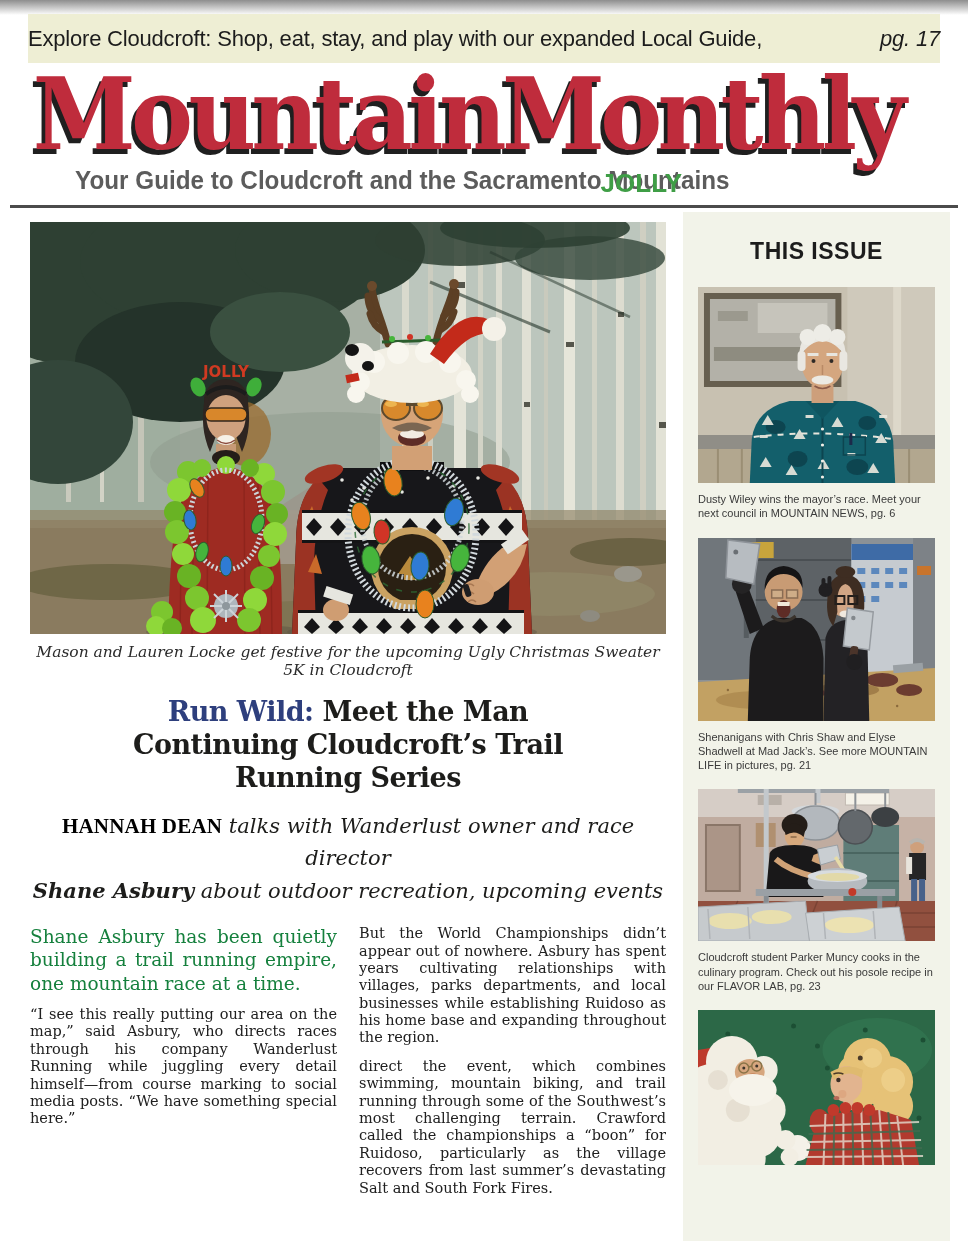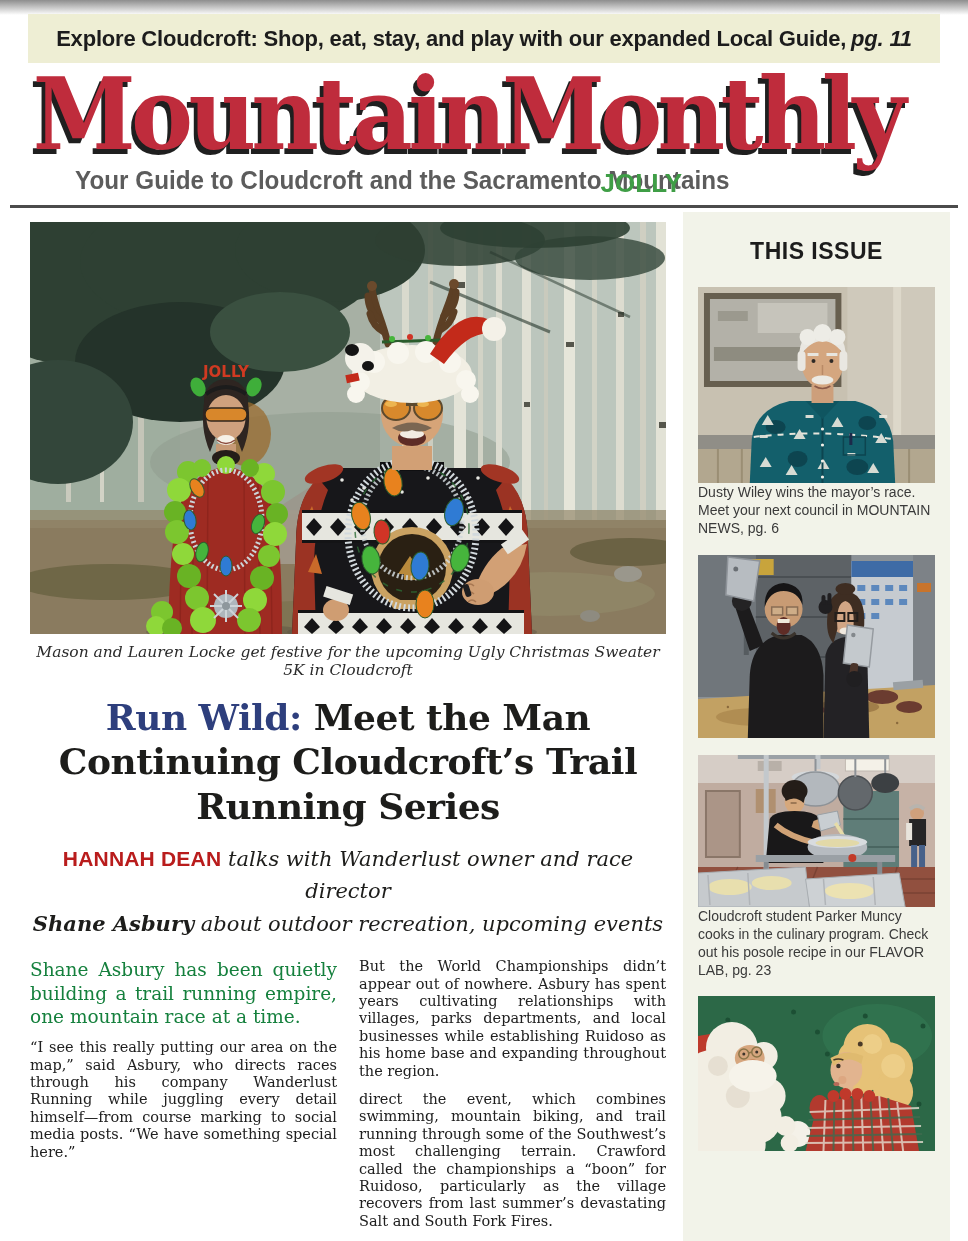--- a/index.html
+++ b/index.html
@@ -4,69 +4,69 @@
 <style>
   html,body{margin:0;padding:0;}
   body{
     width:968px;height:1241px;position:relative;background:#ffffff;
     font-family:"Liberation Sans",sans-serif;overflow:hidden;color:#1d1d1b;
   }
   .top-shade{position:absolute;top:0;left:0;right:0;height:15px;
     background:linear-gradient(#8e8e8e,#ffffff);}
   
   .banner{position:absolute;top:14px;left:28px;right:28px;height:49px;
-    background:#eeeed4;display:flex;align-items:center;justify-content:center;
-    font-weight:bold;font-size:22px;color:#1c1c1c;letter-spacing:-0.2px;}
+    background:#eeeed4;display:flex;align-items:center;justify-content:space-between;
+    font-weight:normal;font-size:22px;color:#1c1c1c;letter-spacing:-0.2px;}
   .banner .pgref{font-style:italic;margin-left:5px;}
   
   .masthead{position:absolute;top:64px;left:0;width:816px;text-align:center;line-height:1;}
   .masthead-title{display:inline-block;font-family:"DejaVu Serif",serif;font-weight:bold;
     font-size:100px;color:#bf2c3c;letter-spacing:-5px;transform:scaleX(0.93);
     text-shadow:-4px 5px 0 #1f1f1f;white-space:nowrap;}
   .tagline-row{position:absolute;top:166px;left:0;width:804px;text-align:center;}
   .tagline{display:inline-block;font-size:25px;font-weight:bold;color:#5c5c5c;
     transform:scaleX(0.97);}
   .free{position:absolute;top:2px;right:122px;font-size:26px;font-weight:bold;color:#3f9e46;}
   .rule{position:absolute;top:205px;left:10px;right:10px;height:3px;background:#4b4b4b;}
   
   .main{position:absolute;left:30px;top:222px;width:636px;}
   .photo-main{width:636px;height:412px;display:block;}
   .photo-caption{margin-top:9px;text-align:center;font-family:"DejaVu Serif",serif;
     font-size:15.5px;color:#2b2b2b;font-style:italic;}
   .headline{margin-top:16px;text-align:center;font-family:"DejaVu Serif",serif;
-    font-weight:bold;font-size:36px;line-height:1.23;color:#1d1d1b;letter-spacing:-0.5px;}
+    font-weight:bold;font-size:27px;line-height:1.23;color:#1d1d1b;letter-spacing:-0.5px;}
   .headline .accent{color:#2e3f7d;}
   .byline{margin-top:15px;text-align:center;font-size:21px;line-height:1.5;color:#1d1d1b;}
-  .byline .author{font-family:Liberation Sans, sans-serif;font-weight:bold;color:#b91c1c;
+  .byline .author{font-family:Liberation Serif, serif;font-weight:bold;color:#000000;
     letter-spacing:0.2px;}
   .byline .ital{font-family:"DejaVu Serif",serif;font-style:italic;}
   .byline .name2{font-family:"DejaVu Serif",serif;font-style:italic;font-weight:bold;}
   .columns{margin-top:18px;display:flex;gap:22px;}
   .col{width:307px;text-align:justify;font-family:"DejaVu Serif",serif;
     font-size:14.5px;line-height:1.2;color:#202020;}
   .col p{margin:0 0 11px;}
   .col p.lead{font-size:18.5px;line-height:1.26;color:#15803d;}
   
   .sidebar{position:absolute;left:683px;top:212px;width:267px;height:1029px;
     background:#f2f3e9;box-sizing:border-box;padding:20px 15px 0;}
   .sidebar-title{text-align:center;font-weight:bold;font-size:23px;letter-spacing:0.5px;
     color:#1c1c1c;margin:6px 0 22px;}
   .sb-item{margin-bottom:17px;}
   .sb-photo{width:237px;display:block;}
   .sb-photo svg{display:block;}
-  .sb-caption{font-size:14px;line-height:1.3;color:#3a3a3a;}
+  .sb-caption{margin-top:9px;font-size:11px;line-height:1.3;color:#3a3a3a;}
 </style>
 </head>
 <body>
 
 <div class="top-shade"></div>
 
 <div class="banner">
   <span>Explore Cloudcroft: Shop, eat, stay, and play with our expanded Local Guide,</span>
-  <span class="pgref">pg. 11</span>
+  <span class="pgref">pg. 17</span>
 </div>
 
 <div class="masthead">
   <span class="masthead-title">MountainMonthly</span>
 </div>
 <div class="tagline-row">
   <span class="tagline">Your Guide to Cloudcroft and the Sacramento Mountains</span>
   <span class="free">JOLLY</span>
 </div>
 <div class="rule"></div>
@@ -484,20 +484,21 @@
         <circle cx="128" cy="52" r="7" fill="#201f21"></circle>
         <rect x="124" y="40" width="4" height="10" rx="2" fill="#201f21"></rect>
           <rect x="130" y="38" width="4" height="12" rx="2" fill="#201f21"></rect>
         <polygon points="150,70 176,74 172,112 146,108" fill="#c4c9cd" stroke="#969ba0" stroke-width="1.5"></polygon>
         <circle cx="156" cy="80" r="2.2" fill="#83888c"></circle>
         <rect x="152" y="108" width="8" height="20" rx="3" fill="#4a342a" transform="rotate(8 156 118)"></rect>
         <circle cx="157" cy="124" r="8" fill="#201f21"></circle>
         <rect x="196" y="126" width="30" height="8" fill="#9aa0a4" transform="rotate(-5 211 130)"></rect>
       </svg>
     </div>
+    <div class="sb-caption">Shenanigans with Chris Shaw and Elyse Shadwell at Mad Jack’s. See more MOUNTAIN LIFE in pictures, pg. 21</div>
   </div>
 
   <div class="sb-item">
     <div class="sb-photo">
       <svg width="237" height="152" viewBox="0 0 238 152" preserveAspectRatio="none">
         <rect width="238" height="152" fill="#c0aca0"></rect>
         <rect width="238" height="28" fill="#d6cdc6"></rect>
         <rect x="148" y="4" width="44" height="12" fill="#f4f1e8" stroke="#c0b8b0"></rect>
         <rect x="60" y="6" width="24" height="10" fill="#b8b0a8"></rect>
         <rect x="8" y="36" width="34" height="66" fill="#ab9587" stroke="#8a7668" stroke-width="2"></rect>

